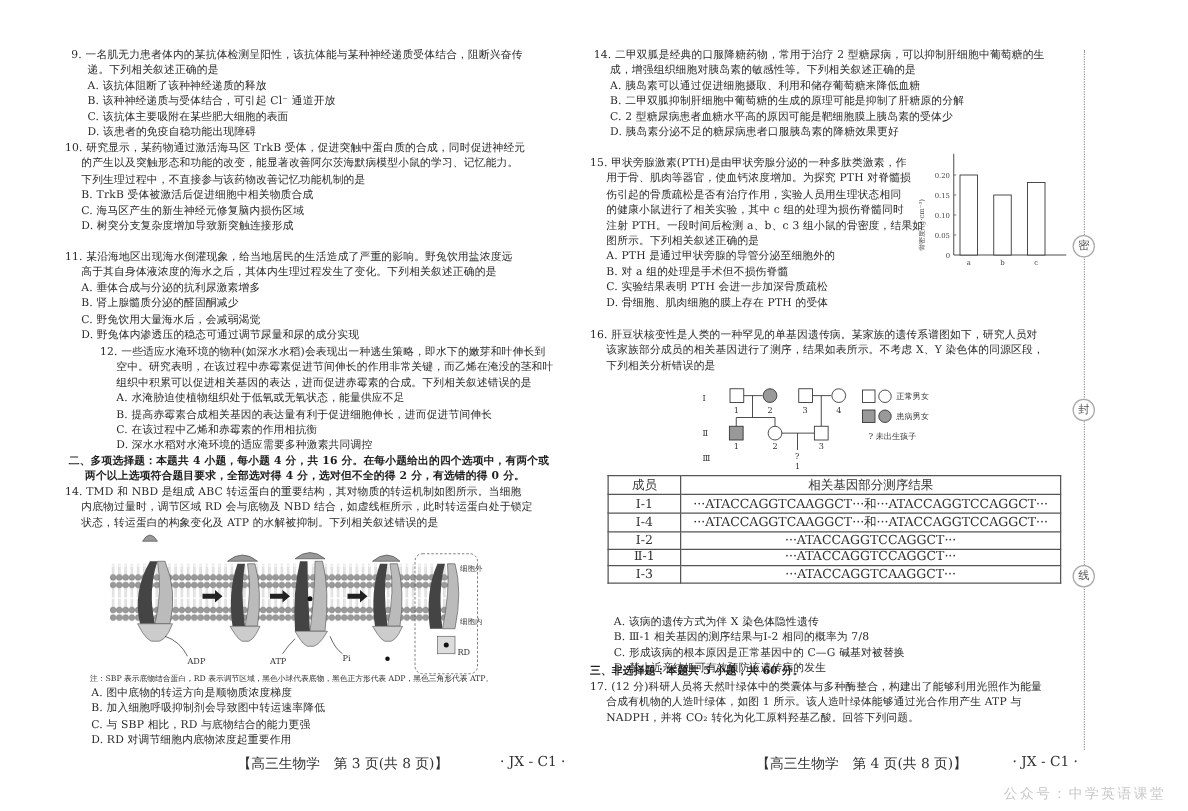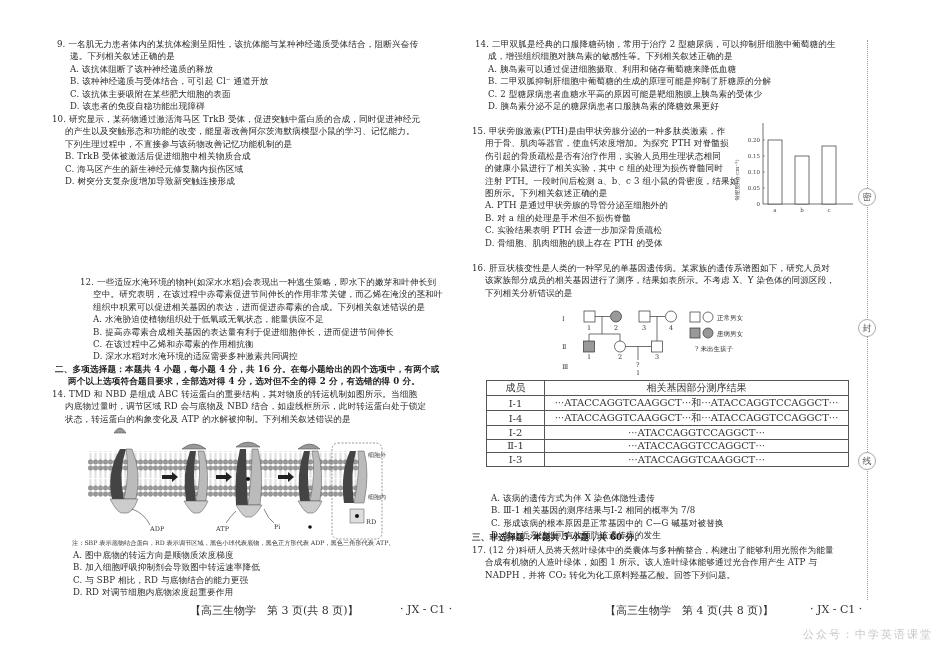--- a/index.html
+++ b/index.html
@@ -49,20 +49,28 @@
 
   <div class="q" style="left:52px;top:113px;">
     <div>10. 研究显示，某药物通过激活海马区 TrkB 受体，促进突触中蛋白质的合成，同时促进神经元</div>
     <div class="opt">的产生以及突触形态和功能的改变，能显著改善阿尔茨海默病模型小鼠的学习、记忆能力。</div>
     <div class="opt">下列生理过程中，不直接参与该药物改善记忆功能机制的是</div>
     <div class="opt">B. TrkB 受体被激活后促进细胞中相关物质合成</div>
     <div class="opt">C. 海马区产生的新生神经元修复脑内损伤区域</div>
     <div class="opt">D. 树突分支复杂度增加导致新突触连接形成</div>
   </div>
 
+  <div class="q" style="left:52px;top:200px;">
+    <div>11. 某沿海地区出现海水倒灌现象，给当地居民的生活造成了严重的影响。野兔饮用盐浓度远</div>
+    <div class="opt">高于其自身体液浓度的海水之后，其体内生理过程发生了变化。下列相关叙述正确的是</div>
+    <div class="opt">A. 垂体合成与分泌的抗利尿激素增多</div>
+    <div class="opt">B. 肾上腺髓质分泌的醛固酮减少</div>
+    <div class="opt">C. 野兔饮用大量海水后，会减弱渴觉</div>
+    <div class="opt">D. 野兔体内渗透压的稳态可通过调节尿量和尿的成分实现</div>
+  </div>
 
   <div class="q" style="left:52px;top:276px;margin-left:28px;">
     <div>12. 一些适应水淹环境的物种(如深水水稻)会表现出一种逃生策略，即水下的嫩芽和叶伸长到</div>
     <div class="opt">空中。研究表明，在该过程中赤霉素促进节间伸长的作用非常关键，而乙烯在淹没的茎和叶</div>
     <div class="opt">组织中积累可以促进相关基因的表达，进而促进赤霉素的合成。下列相关叙述错误的是</div>
     <div class="opt">A. 水淹胁迫使植物组织处于低氧或无氧状态，能量供应不足</div>
     <div class="opt">B. 提高赤霉素合成相关基因的表达量有利于促进细胞伸长，进而促进节间伸长</div>
     <div class="opt">C. 在该过程中乙烯和赤霉素的作用相抗衡</div>
     <div class="opt">D. 深水水稻对水淹环境的适应需要多种激素共同调控</div>
   </div>

